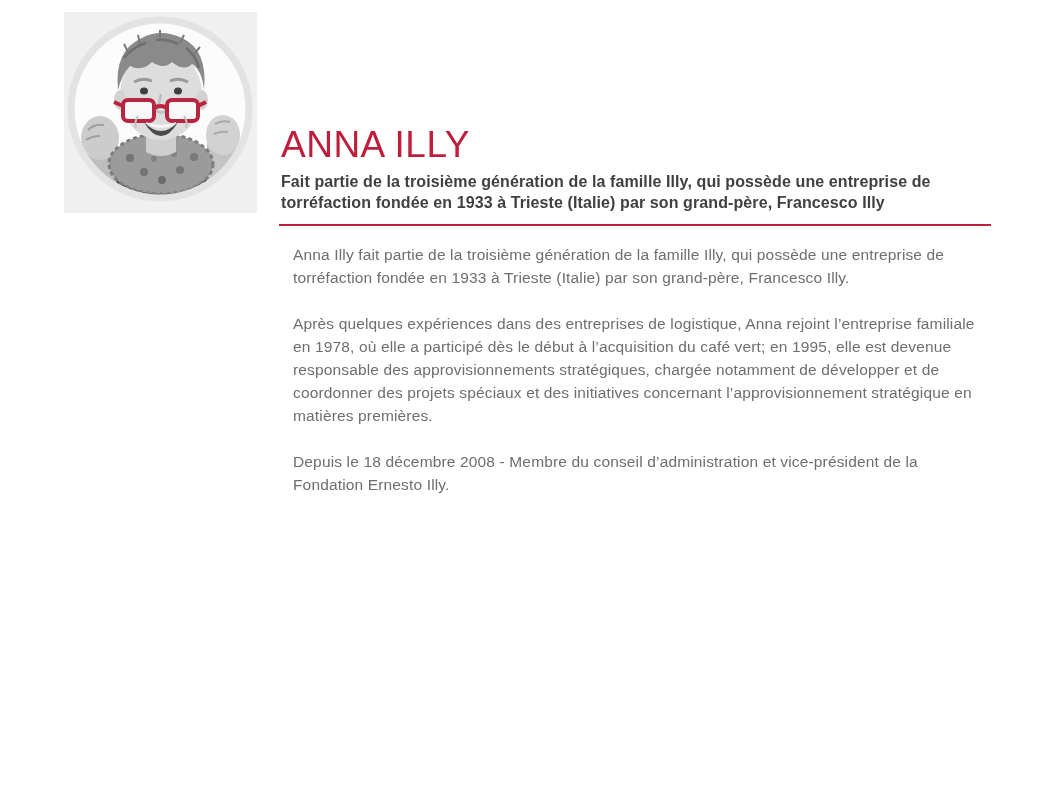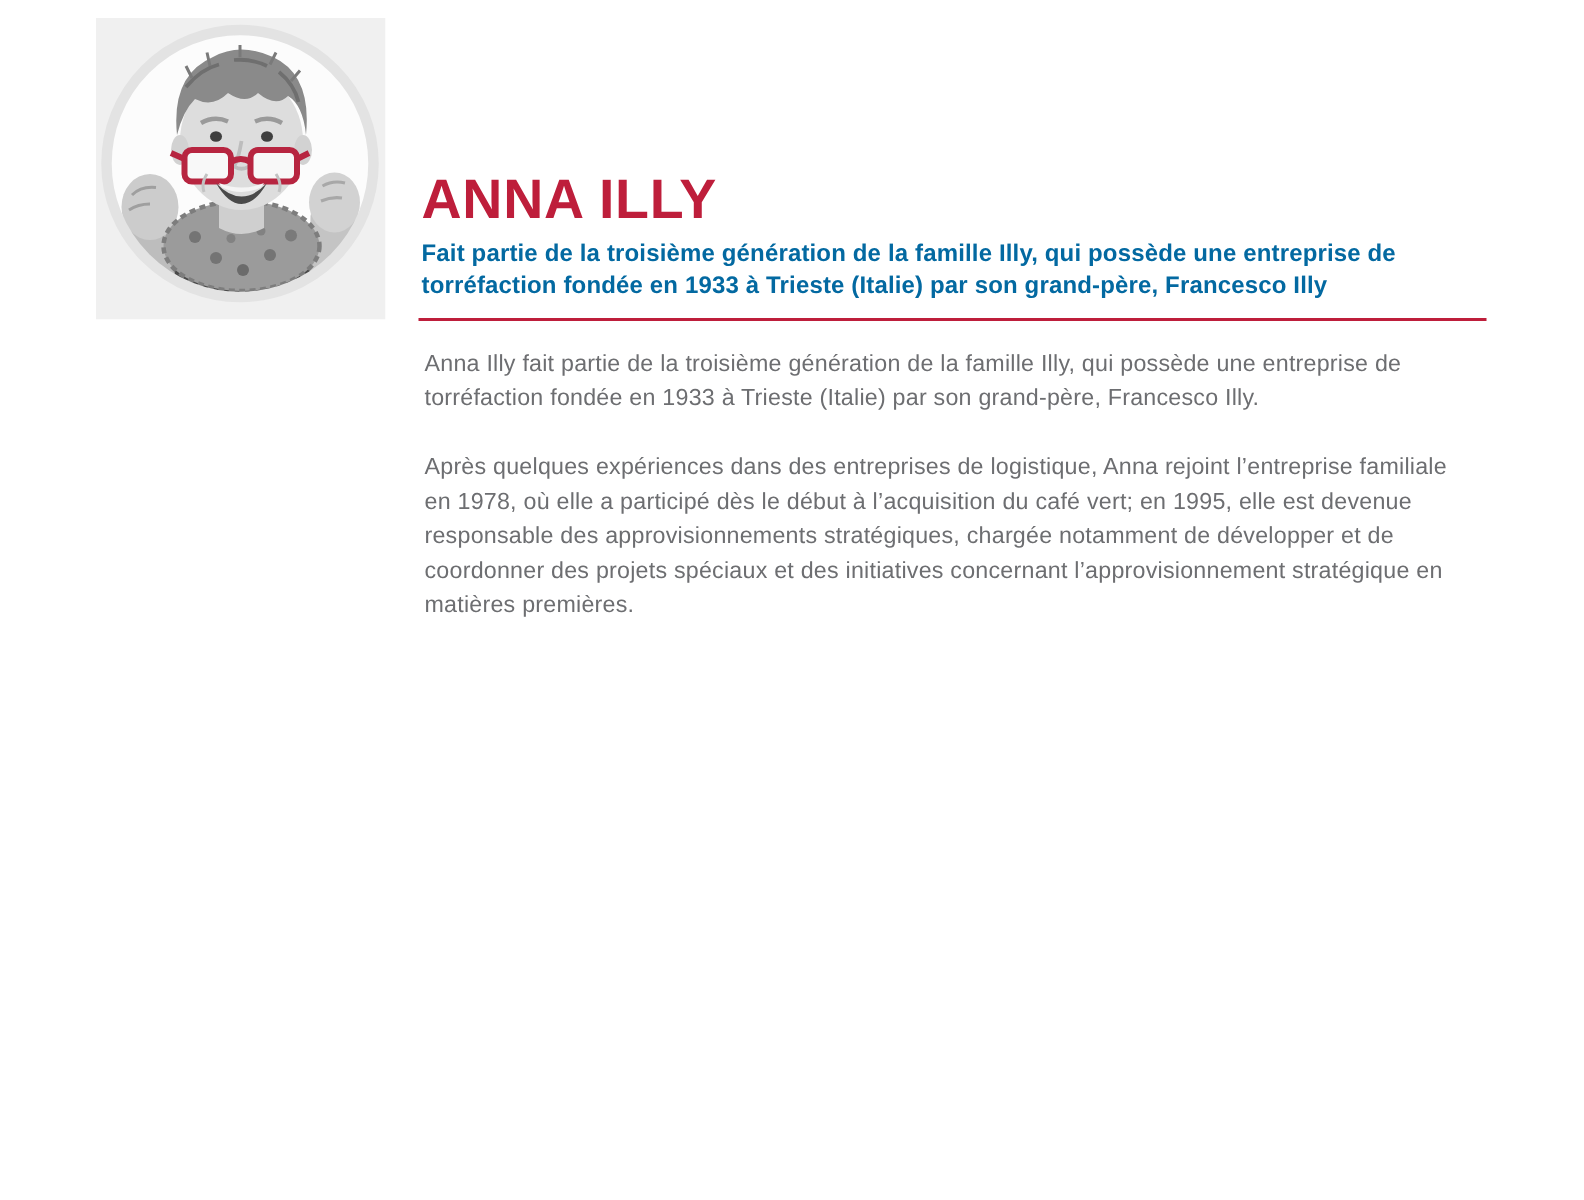--- a/index.html
+++ b/index.html
@@ -23,45 +23,45 @@
     height: 201px;
   }
   .photo-block svg { display: block; }
   .content {
     position: absolute;
     left: 281px;
     top: 110px;
     width: 710px;
   }
   .page-title {
-    margin: 4px 0 7px 0;
+    margin: 16px 0 7px 0;
     font-size: 37px;
     line-height: 38px;
-    font-weight: 700;
+    font-weight: 400;
     letter-spacing: 0.5px;
     color: var(--accent-red, #be1e3b);
   }
   .subtitle {
     margin: 0;
     width: 700px;
     font-size: 16px;
     line-height: 21px;
     font-weight: 700;
     letter-spacing: 0.1px;
-    color: #0369a1;
+    color: #404040;
   }
   .divider {
     border: none;
     border-top: 2px solid var(--accent-red, #be1e3b);
     width: 712px;
     margin: 11px 0 0 -2px;
   }
   .bio p {
     width: 698px;
-    margin: 0 0 23px 2px;
+    margin: 0 0 23px 12px;
     font-size: 15.5px;
     line-height: 23px;
     letter-spacing: 0.15px;
     color: #6d6e71;
   }
   .bio { margin-top: 17px; }
 </style>
 </head>
 <body>
 
@@ -135,16 +135,17 @@
     </svg>
   </div>
 
   <div class="content">
     <h1 class="page-title">ANNA ILLY</h1>
     <h2 class="subtitle">Fait partie de la troisième génération de la famille Illy, qui possède une entreprise de torréfaction fondée en 1933 à Trieste (Italie) par son grand-père, Francesco Illy</h2>
     <hr class="divider">
     <div class="bio">
       <p>Anna Illy fait partie de la troisième génération de la famille Illy, qui possède une entreprise de torréfaction fondée en 1933 à Trieste (Italie) par son grand-père, Francesco Illy.</p>
       <p>Après quelques expériences dans des entreprises de logistique, Anna rejoint l’entreprise familiale en 1978, où elle a participé dès le début à l’acquisition du café vert; en 1995, elle est devenue responsable des approvisionnements stratégiques, chargée notamment de développer et de coordonner des projets spéciaux et des initiatives concernant l’approvisionnement stratégique en matières premières.</p>
+      <p>Depuis le 18 décembre 2008 - Membre du conseil d’administration et vice-président de la Fondation Ernesto Illy.</p>
     </div>
   </div>
 
 </div>
 
 </body></html>

